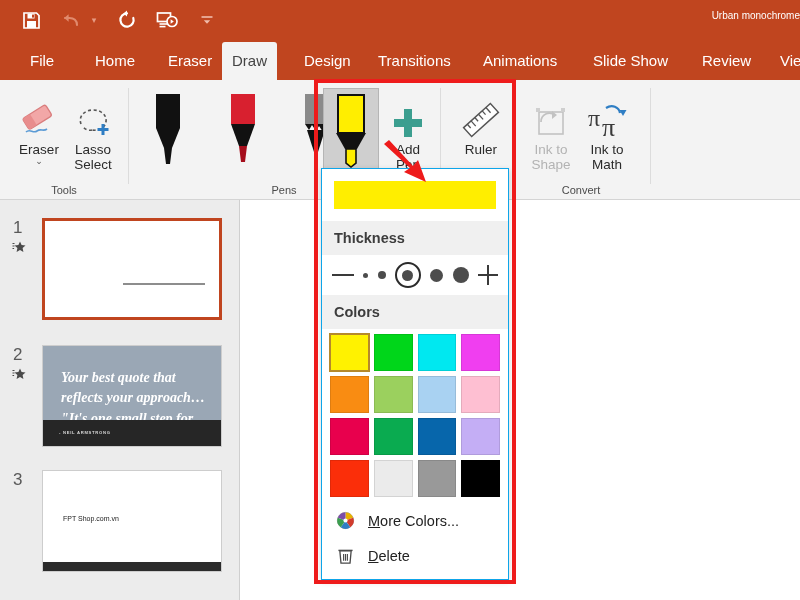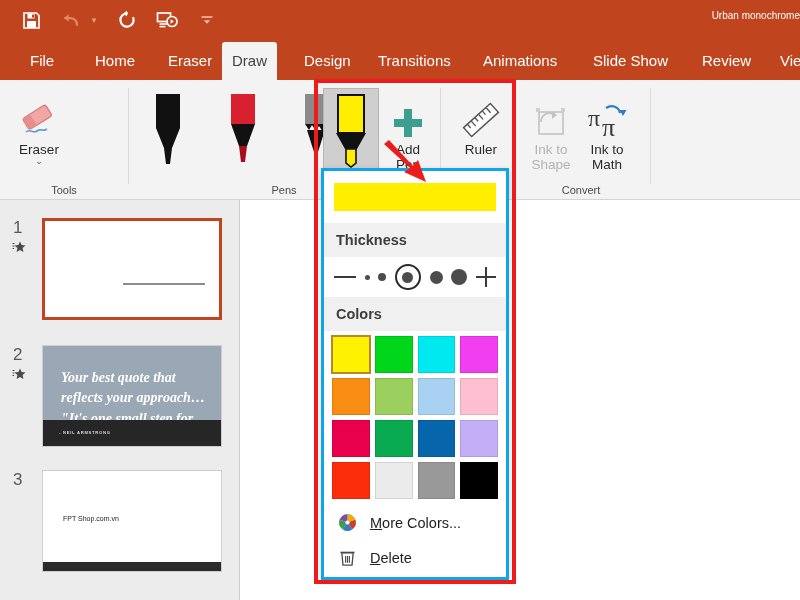--- a/index.html
+++ b/index.html
@@ -101,21 +101,21 @@
   .s3-bar { position: absolute; left: 0; bottom: 0; width: 100%; height: 9px; background: #2b2b2b; }
 
   
   .canvas {
     position: absolute; left: 241px; top: 200px; width: 559px; height: 400px; background: #ffffff;
   }
 
   
   .flyout {
     position: absolute; left: 321px; top: 168px; width: 188px; height: 412px;
-    background: #ffffff; border: 3px solid #0ea5e9; box-shadow: 0 2px 6px rgba(0,0,0,.16);
+    background: #ffffff; border: 1px solid #0ea5e9; box-shadow: 0 2px 6px rgba(0,0,0,.16);
     z-index: 30;
   }
   .preview-wrap { height: 52px; display: flex; align-items: center; justify-content: center; }
   .preview-swatch { width: 162px; height: 28px; background: #ffee00; }
   .section-head {
     height: 34px; background: #f0f0f0; display: flex; align-items: center;
     padding-left: 12px; font-size: 14.5px; font-weight: bold; color: #3d3d3d;
   }
   .thickrow {
     height: 40px; display: flex; align-items: center; justify-content: space-between;
@@ -239,20 +239,31 @@
             <rect x="7" y="8" width="27" height="13" rx="2.5" fill="#f2a7a7" stroke="#d97d7d" stroke-width="1.3"></rect>
             <rect x="7" y="8" width="9" height="13" rx="2.5" fill="#e88d8d"></rect>
           </g>
           <path d="M8 30c4-4 7 2 11-1s6 1 10-2" fill="none" stroke="#5b9bd5" stroke-width="1.6"></path>
         </svg>
       </span>
       <span>Eraser</span>
       <span class="mini-caret">⌄</span>
     </div>
 
+    <div class="rbtn" style="left:62px; top:12px; width:62px;">
+      <span class="glyph">
+        <svg width="44" height="40" viewBox="0 0 44 40">
+          <path d="M10 22c-3-8 4-14 12-14s14 5 13 12c-1 6-8 9-14 8" fill="none" stroke="#555" stroke-width="1.6" stroke-dasharray="3 2.6"></path>
+          <path d="M21 28c-4 1-7-1-9-3" fill="none" stroke="#555" stroke-width="1.6" stroke-dasharray="3 2.6"></path>
+          <path d="M32 22v11M26.5 27.5h11" stroke="#2f7ec4" stroke-width="3"></path>
+        </svg>
+      </span>
+      <span>Lasso</span>
+      <span>Select</span>
+    </div>
 
     <div class="grp-sep" style="left:128px;"></div>
     <div class="grp-label" style="left:38px; width:52px;">Tools</div>
 
     <div class="pen" style="left:140px; top:8px;">
       <svg width="40" height="84" viewBox="0 0 40 84">
         <rect x="8" y="2" width="24" height="34" fill="#111111"></rect>
         <path d="M8 36h24l-8 20h-8z" fill="#111111"></path>
         <path d="M16 56h8l-2 16h-4z" fill="#111111"></path>
       </svg>

